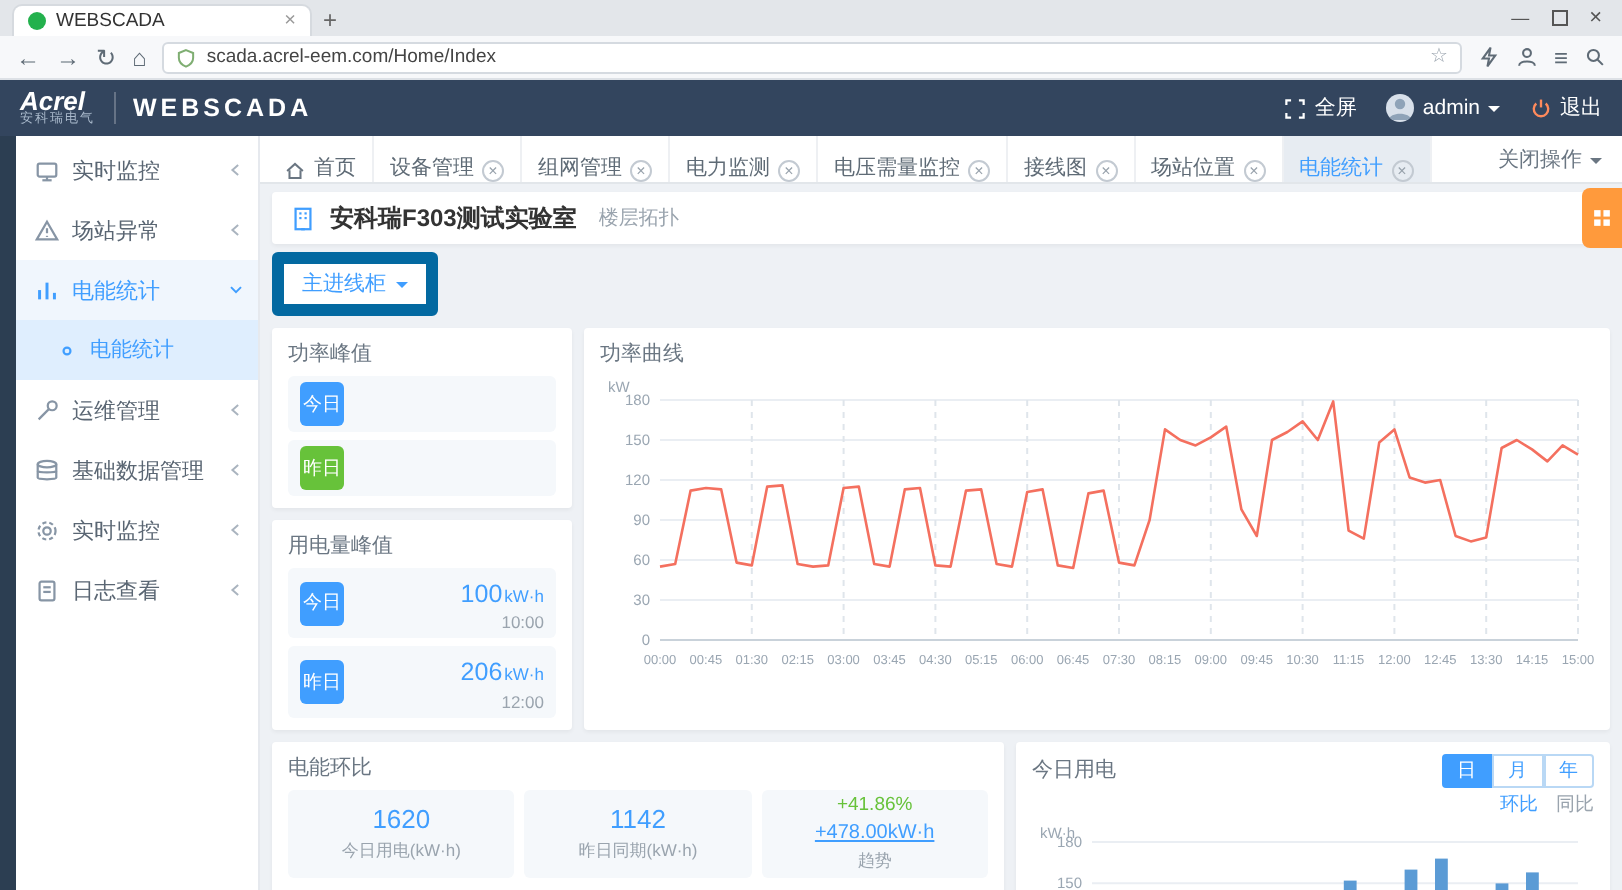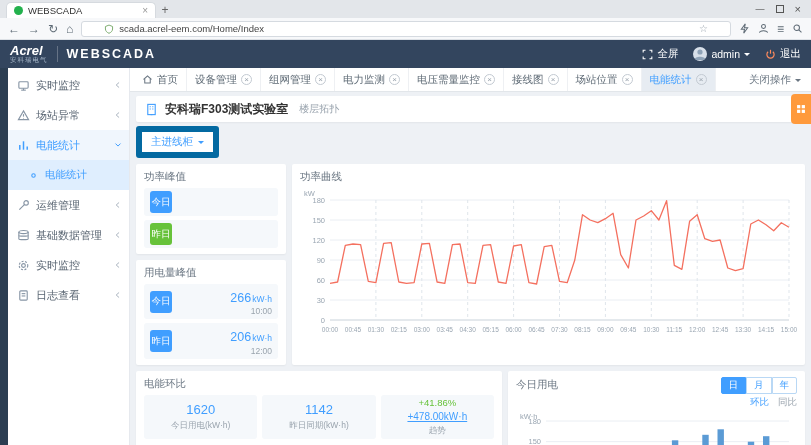--- a/index.html
+++ b/index.html
@@ -12,21 +12,21 @@
 .tabstrip{height:18px;background:#e3e6ea;display:flex;align-items:flex-end;padding:0 6px;flex:none}
 .btab{height:16px;min-width:150px;background:#fff;border:1px solid #d6dadf;border-bottom:none;
   border-radius:5px 5px 0 0;display:flex;align-items:center;gap:5px;padding:0 7px;font-size:9.5px;color:#333}
 .favicon{width:9px;height:9px;border-radius:50%;background:#23b14d;flex:none}
 .btab-close{margin-left:auto;color:#999;font-size:10px;line-height:1}
 .newtab{width:18px;height:16px;display:flex;align-items:center;justify-content:center;color:#666;font-size:12px}
 .winctrls{margin-left:auto;display:flex;gap:11px;align-items:center;height:100%;color:#555;font-size:9px;padding-right:4px}
 .wmax{width:8px;height:8px;border:1px solid #555}
 .toolbar{height:22px;background:#f7f8fa;border-bottom:1px solid #dde1e6;display:flex;align-items:center;gap:8px;padding:0 8px;flex:none}
 .navic{color:#5f6b76;font-size:12px;line-height:1}
-.urlbox{flex:1;height:16px;background:#fff;border:1px solid #d5dae0;border-radius:3px;display:flex;align-items:center;gap:5px;padding:0 22px;font-size:9.5px;color:#444}
+.urlbox{flex:1;height:16px;background:#fff;border:1px solid #d5dae0;border-radius:3px;display:flex;align-items:center;gap:5px;padding:0 6px;font-size:9.5px;color:#444}
 .url-star{margin-left:auto;color:#9aa4ae;font-size:10px;line-height:1}
 
 
 .appheader{height:28px;background:#33455e;display:flex;align-items:center;padding:0 10px;flex:none;color:#fff}
 .logo{line-height:1}
 .logo-main{font-size:13px;font-weight:bold;font-style:italic}
 .logo-sub{font-size:6.5px;color:#a9b9cb;letter-spacing:1px}
 .hdivider{width:1px;height:16px;background:rgba(255,255,255,.25);margin:0 9px}
 .product{font-size:12.5px;letter-spacing:2px;font-weight:bold}
 .hright{margin-left:auto;display:flex;align-items:center;gap:15px;font-size:10.5px}
@@ -41,21 +41,21 @@
 .sitem{height:30px;display:flex;align-items:center;gap:6px;padding:0 6px 0 9px;font-size:11px;color:#5a6673}
 .sitem .schev{margin-left:auto}
 .sitem.expanded{background:#f0f6fd;color:#409eff}
 .sitem.expanded svg{stroke:#409eff}
 .sitem.sub{padding-left:20px;font-size:10.5px}
 .sitem.sub.active{background:#dfeefe;color:#409eff}
 .sitem.sub.active svg{stroke:#409eff}
 
 .main{flex:1;display:flex;flex-direction:column;min-width:0;background:#eef1f5}
 .tabbar{height:24px;background:#fff;border-bottom:1px solid #e2e6ea;display:flex;align-items:stretch;padding:0 4px;flex:none}
-.ttab{display:flex;align-items:center;gap:4px;padding:0 8px;font-size:10.5px;color:#5f6b76;border-right:1px solid #eef0f3}
+.ttab{display:flex;align-items:flex-end;gap:4px;padding:0 8px;font-size:10.5px;color:#5f6b76;border-right:1px solid #eef0f3}
 .ttab.active{background:#e7ecf2;color:#409eff}
 .tclose{width:11px;height:11px;border:1px solid #c3cad2;border-radius:50%;font-size:8px;line-height:9px;text-align:center;color:#98a2ac;flex:none}
 .tabbar-right{margin-left:auto;display:flex;align-items:center;gap:4px;font-size:10.5px;color:#6a7682;padding-right:6px}
 
 .content{flex:1;padding:4px 6px;position:relative;overflow:hidden}
 .titlebar{background:#fff;height:26px;border-radius:2px;display:flex;align-items:center;gap:7px;padding:0 9px;margin-bottom:4px;box-shadow:0 1px 2px rgba(0,0,0,.05)}
 .station-title{font-size:12px;font-weight:bold;color:#333}
 .station-link{font-size:10px;color:#9aa4ae;margin-left:4px}
 .selector-row{margin:2px 0 6px}
 .selector-btn{display:inline-flex;align-items:center;gap:5px;background:#fff;border:6px solid #0369a1;color:#409eff;font-size:10.5px;padding:3px 9px;border-radius:3px}
@@ -340,21 +340,21 @@
               </div>
               <div class="statbox">
                 <span class="sbadge bg-green">昨日</span>
               </div>
             </div>
             <div class="card">
               <div class="card-title">用电量峰值</div>
               <div class="statbox">
                 <span class="sbadge bg-blue">今日</span>
                 <span class="sval-wrap">
-                  <span class="sval">266</span><span class="sunit">kW·h</span>
+                  <span class="sval">100</span><span class="sunit">kW·h</span>
                   <div class="stime">10:00</div>
                 </span>
               </div>
               <div class="statbox">
                 <span class="sbadge bg-blue">昨日</span>
                 <span class="sval-wrap">
                   <span class="sval">206</span><span class="sunit">kW·h</span>
                   <div class="stime">12:00</div>
                 </span>
               </div>

